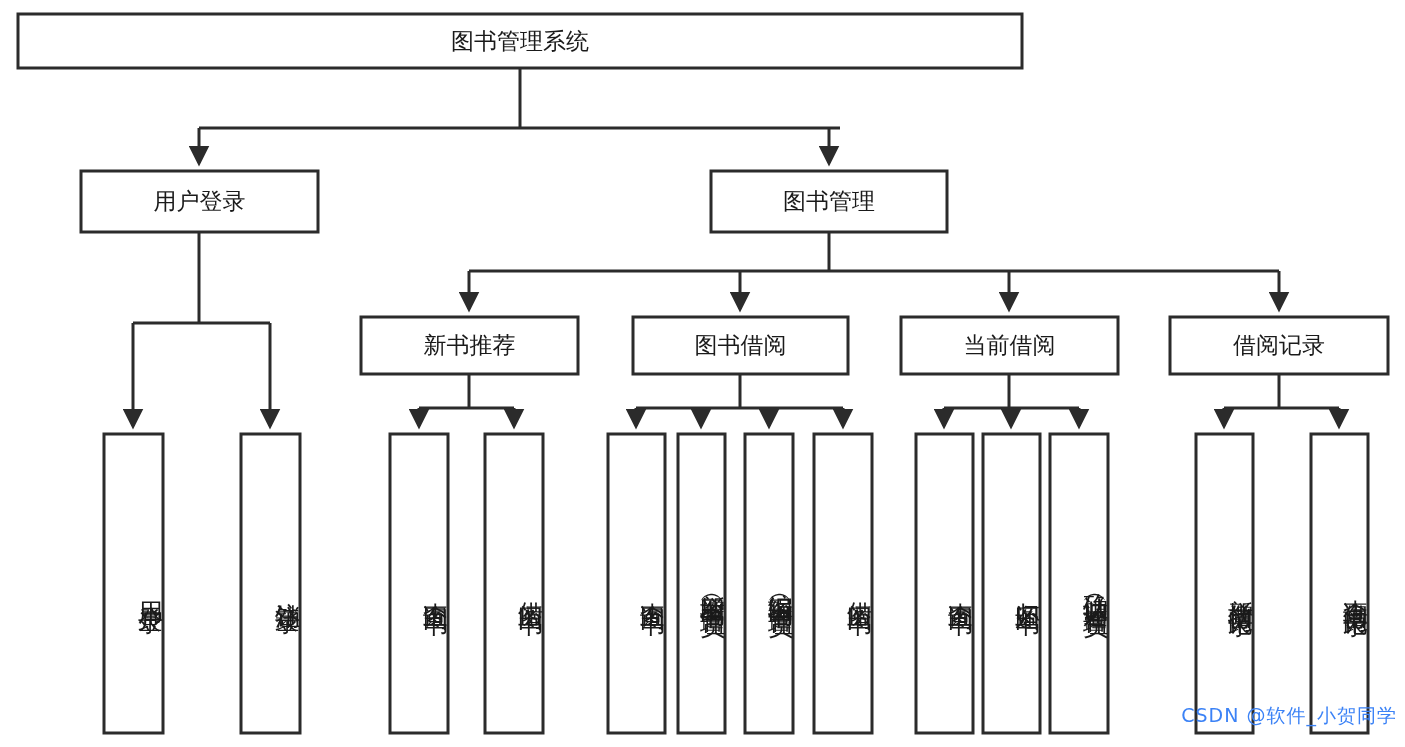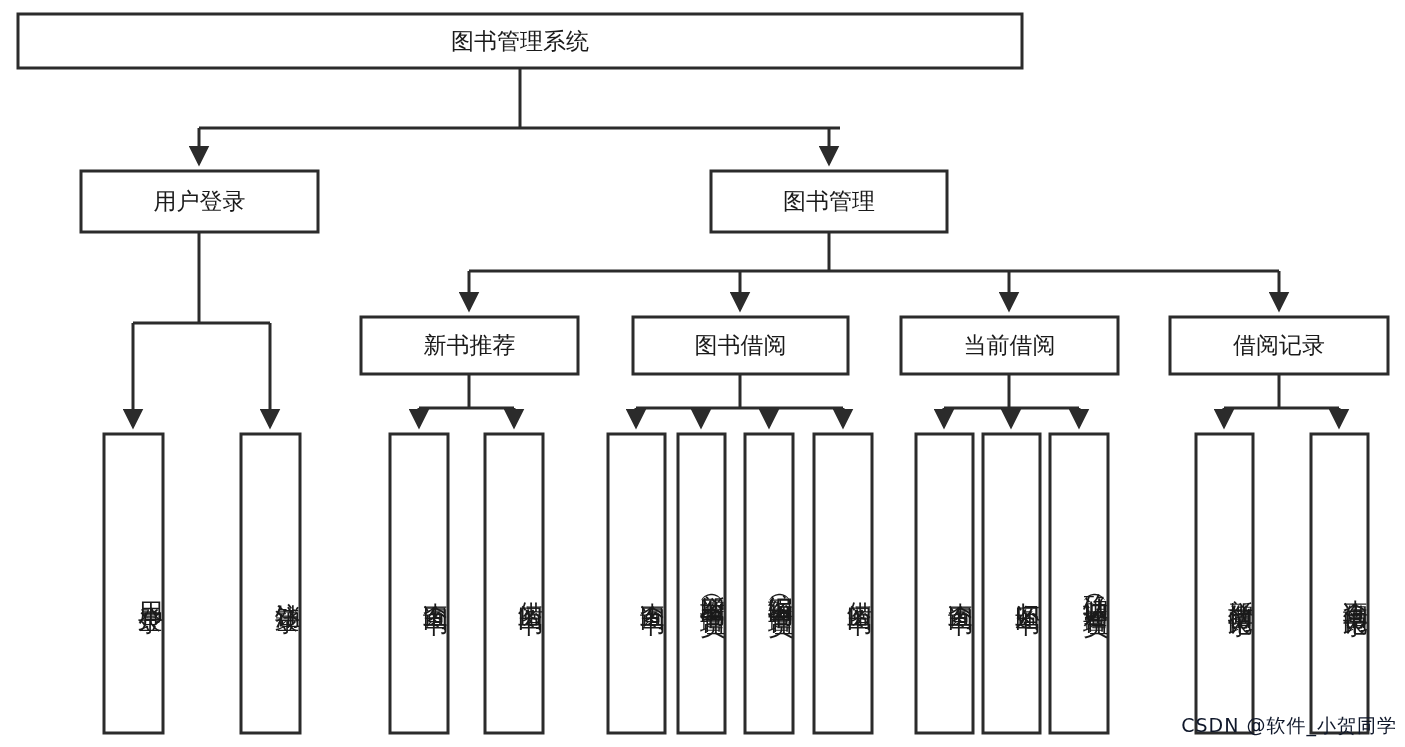--- a/index.html
+++ b/index.html
@@ -64,24 +64,24 @@
     font-size: 25px;
     line-height: 1;
     letter-spacing: 3px;
     color: #1a1a1a;
     white-space: nowrap;
     pointer-events: none;
   }
   .watermark {
     position: absolute;
     right: 8px;
-    bottom: 8px;
+    bottom: 18px;
     font-family: "DejaVu Sans", "Liberation Sans", sans-serif;
     font-size: 19px;
-    color: #0f172a;
+    color: #3b82f6;
     letter-spacing: 1px;
     white-space: nowrap;
   }
 </style>
 </head>
 <body>
 
 <div id="diagram-root">
 
   <svg id="tree-svg" viewBox="0 0 1405 747">

